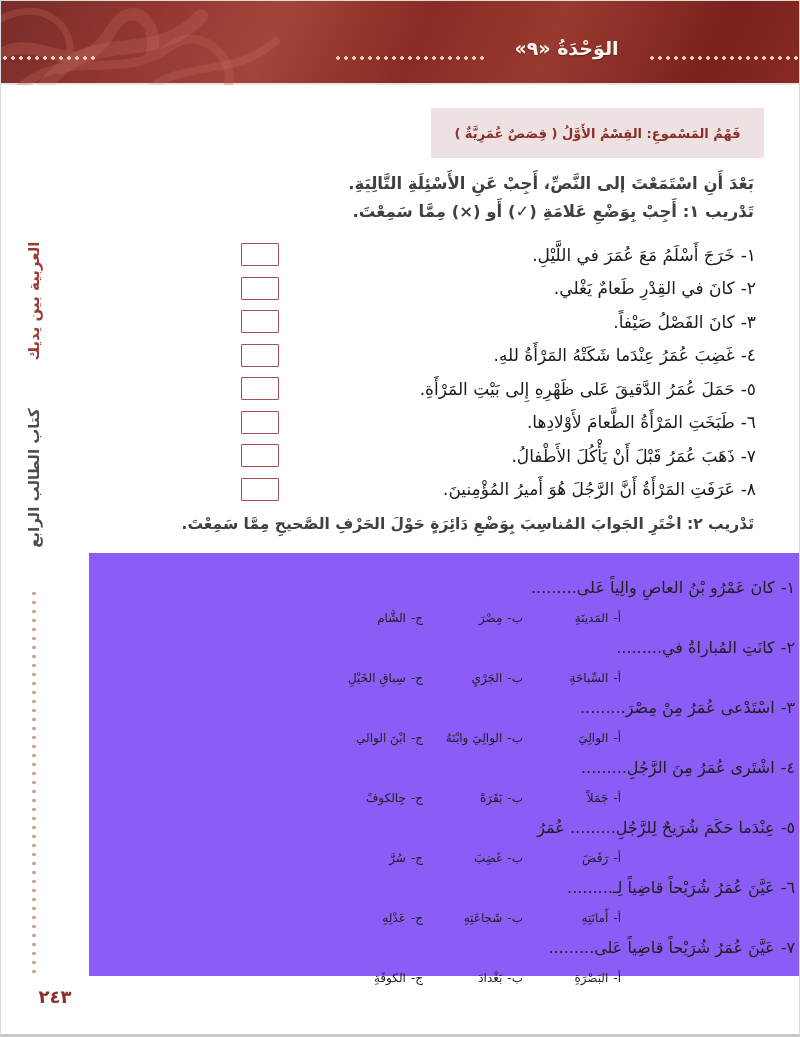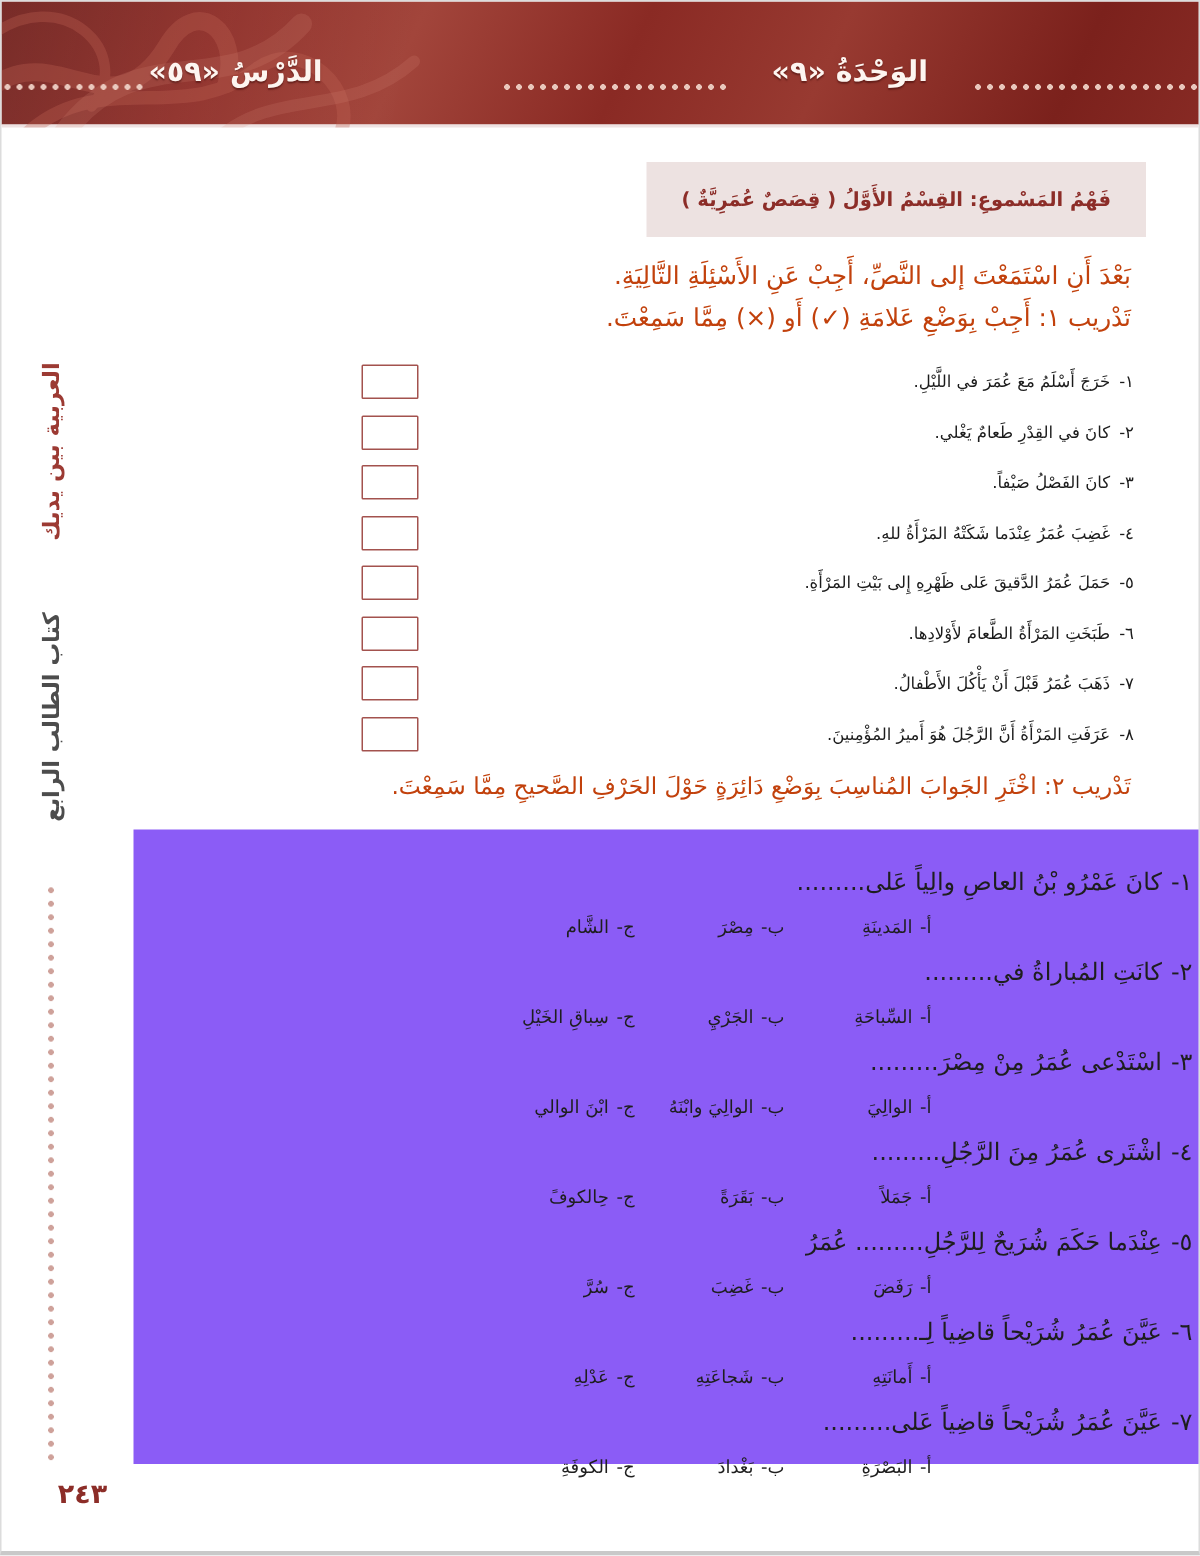--- a/index.html
+++ b/index.html
@@ -53,33 +53,33 @@
     color:#8c2d28; font-weight:bold; font-size:18px; text-align:center; direction:rtl;
   }
 
   
   .title-box {
     position:absolute; left:430px; top:107px; width:333px; height:50px;
     background:#ede2e1; display:flex; align-items:center; justify-content:center;
     direction:rtl; color:#8c2d28; font-weight:bold; font-size:13px;
   }
   .red-line {
-    position:absolute; right:45px; direction:rtl; color:#c2410c;
-    font-weight:normal; white-space:nowrap;
+    position:absolute; right:45px; direction:rtl; color:#404040;
+    font-weight:bold; white-space:nowrap;
   }
   .intro-line { top:173px; font-size:16.5px; }
   .ex1-line   { top:201px; font-size:16.5px; }
   .ex2-line   { top:514px; font-size:15.5px; }
 
   .tf-list { position:absolute; left:240px; top:237px; width:515px; }
   .tf-row {
     display:flex; direction:rtl; justify-content:space-between; align-items:center;
     height:33.5px;
   }
-  .tf-text { direction:rtl; color:#1b1b1b; font-size:11px; white-space:nowrap; }
+  .tf-text { direction:rtl; color:#1b1b1b; font-size:17px; white-space:nowrap; }
   .tf-text .num { margin-left:6px; }
   .checkbox {
     width:38px; height:23px; background:#ffffff;
     border:1.5px solid #a3524e; border-radius:1px;
   }
 
   .mcq-box {
     position:absolute; left:88px; top:552px; width:722px; height:423px;
     background:#8b5cf6; padding:20px 16px 0 10px;
   }
@@ -112,21 +112,20 @@
       </g>
       <g fill="none" stroke="#d98b7c" stroke-linecap="round" opacity="0.18">
         <path d="M40,90 C90,20 150,70 200,15" stroke-width="14"></path>
         <path d="M140,95 C180,55 230,80 275,40" stroke-width="8"></path>
       </g>
     </svg>
     <div class="chain-h chain-1"></div>
     <div class="chain-h chain-2"></div>
     <div class="chain-h chain-3"></div>
     <div class="h-label h-unit">الوَحْدَةُ  «٩»</div>
-    <div class="h-label h-lesson">الدَّرْسُ  «٥٩»</div>
   </header>
 
   <aside>
     <div class="v-text v-series">العربية بين يديك</div>
     <div class="v-text v-book">كتاب الطالب الرابع</div>
     <div class="chain-v"></div>
     <div class="page-number">٢٤٣</div>
   </aside>
 
   <main>

